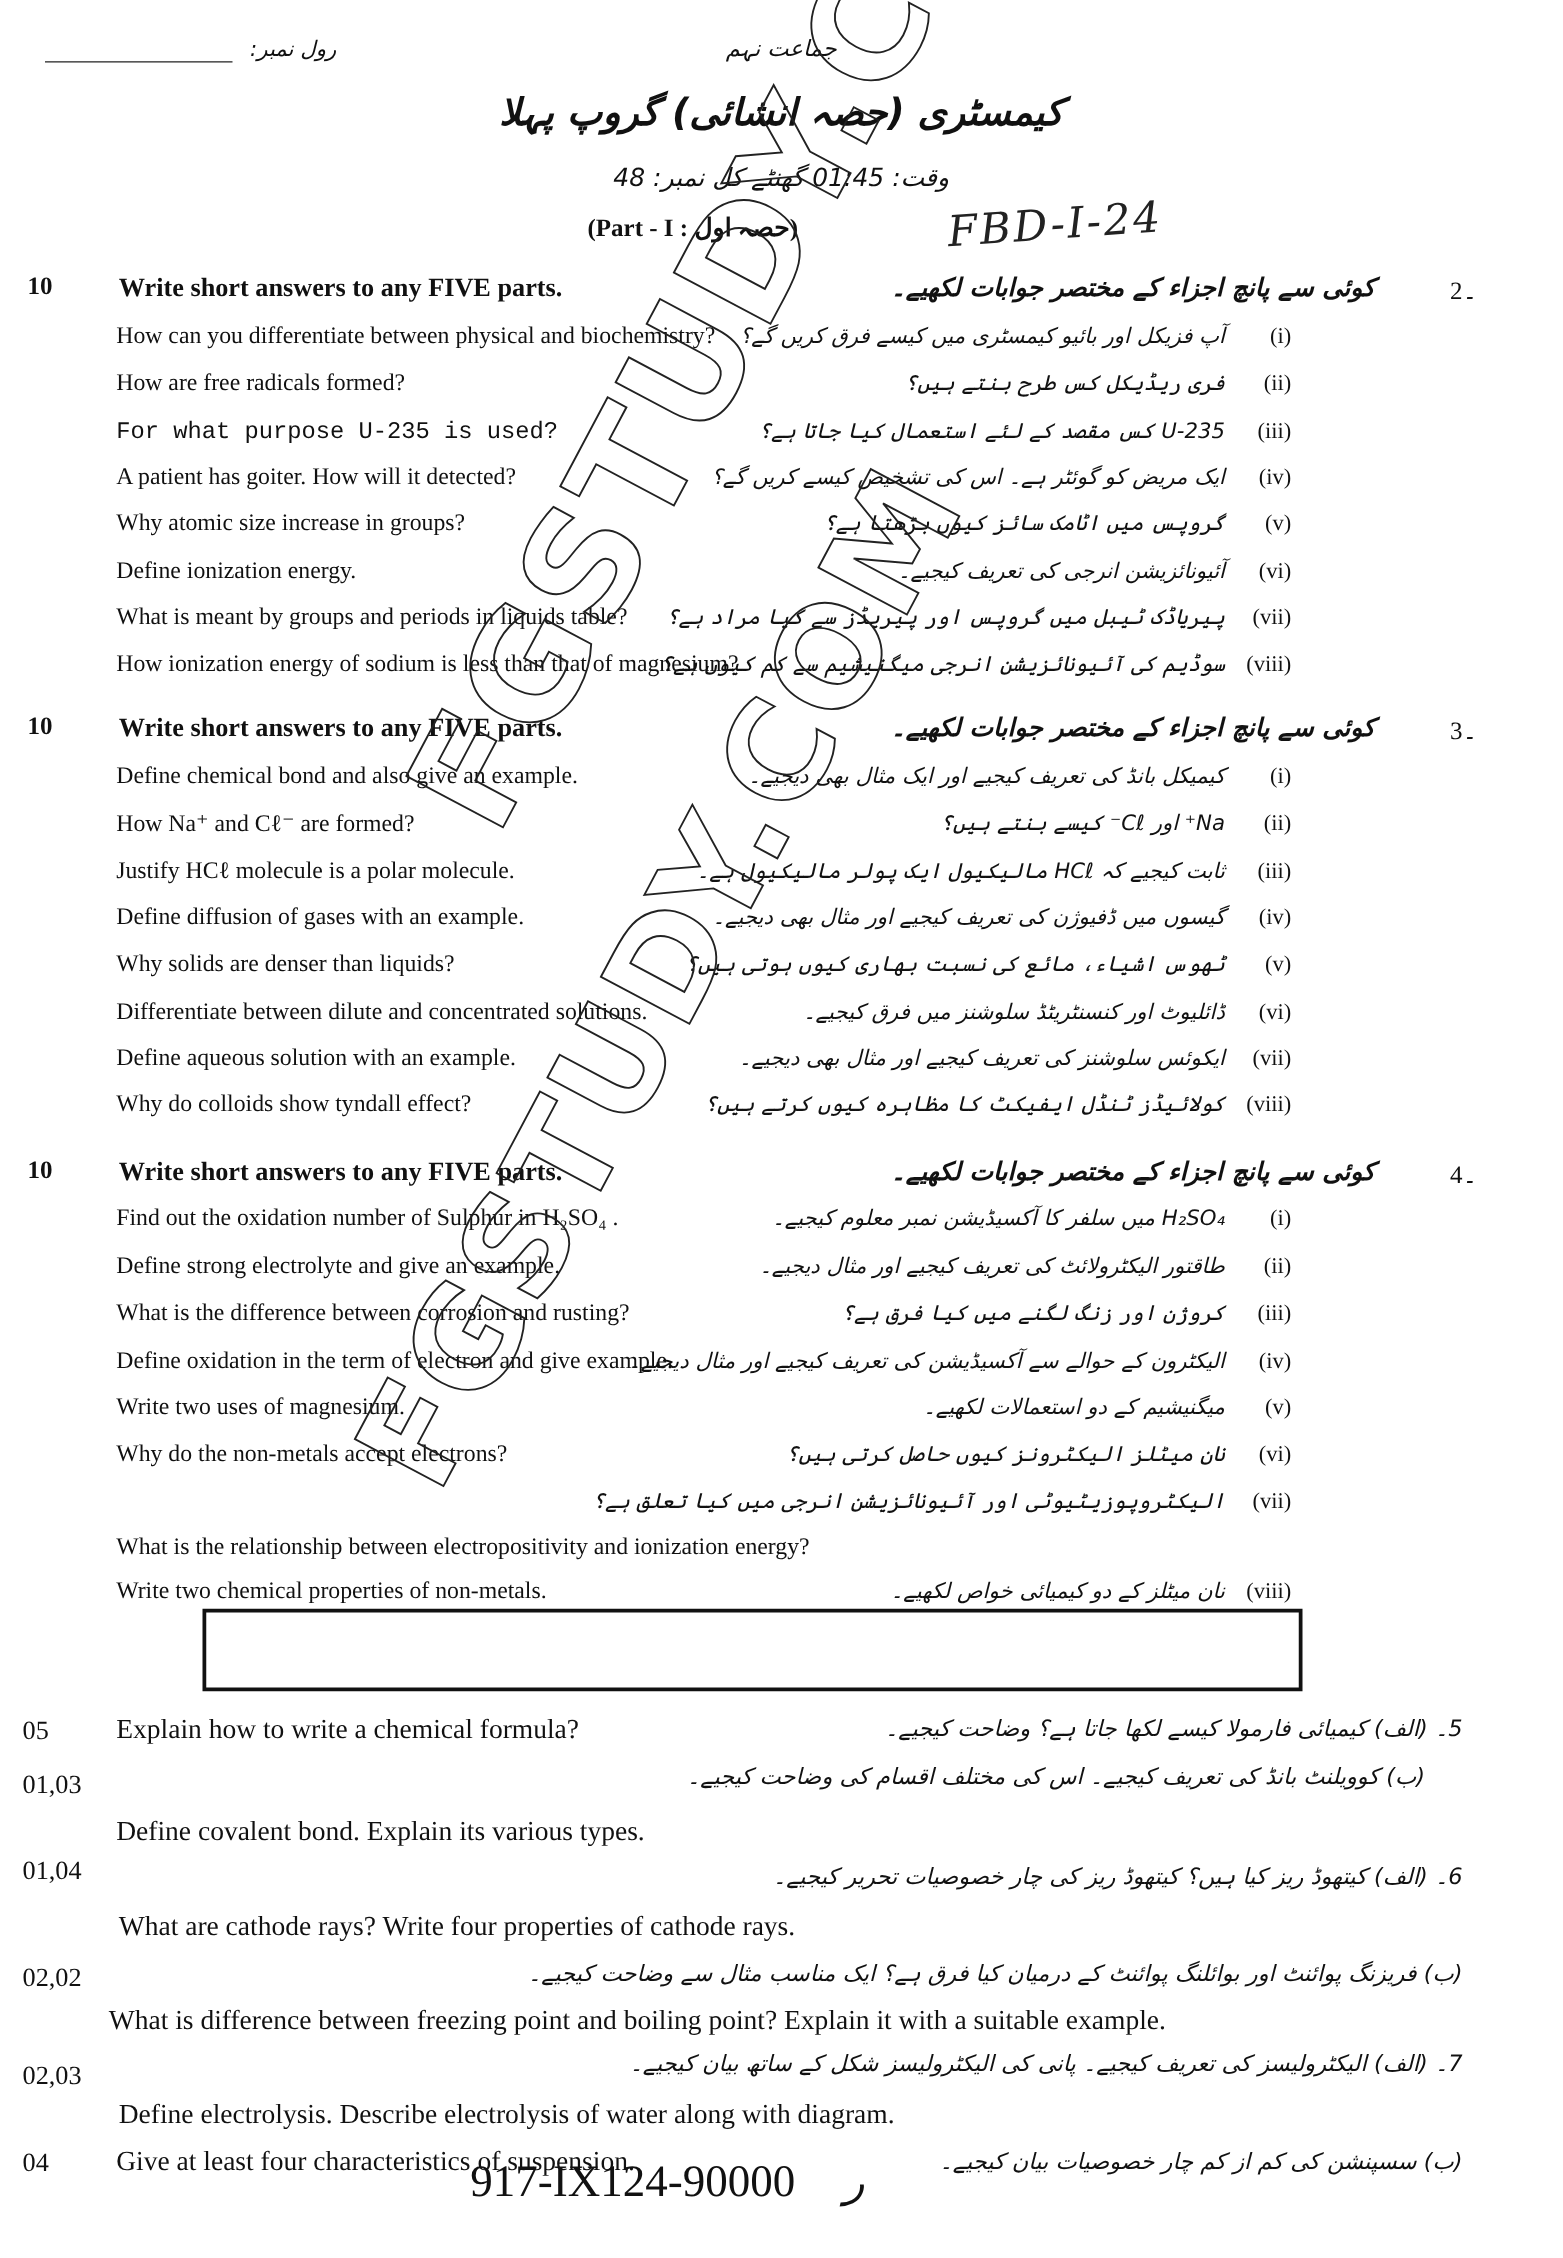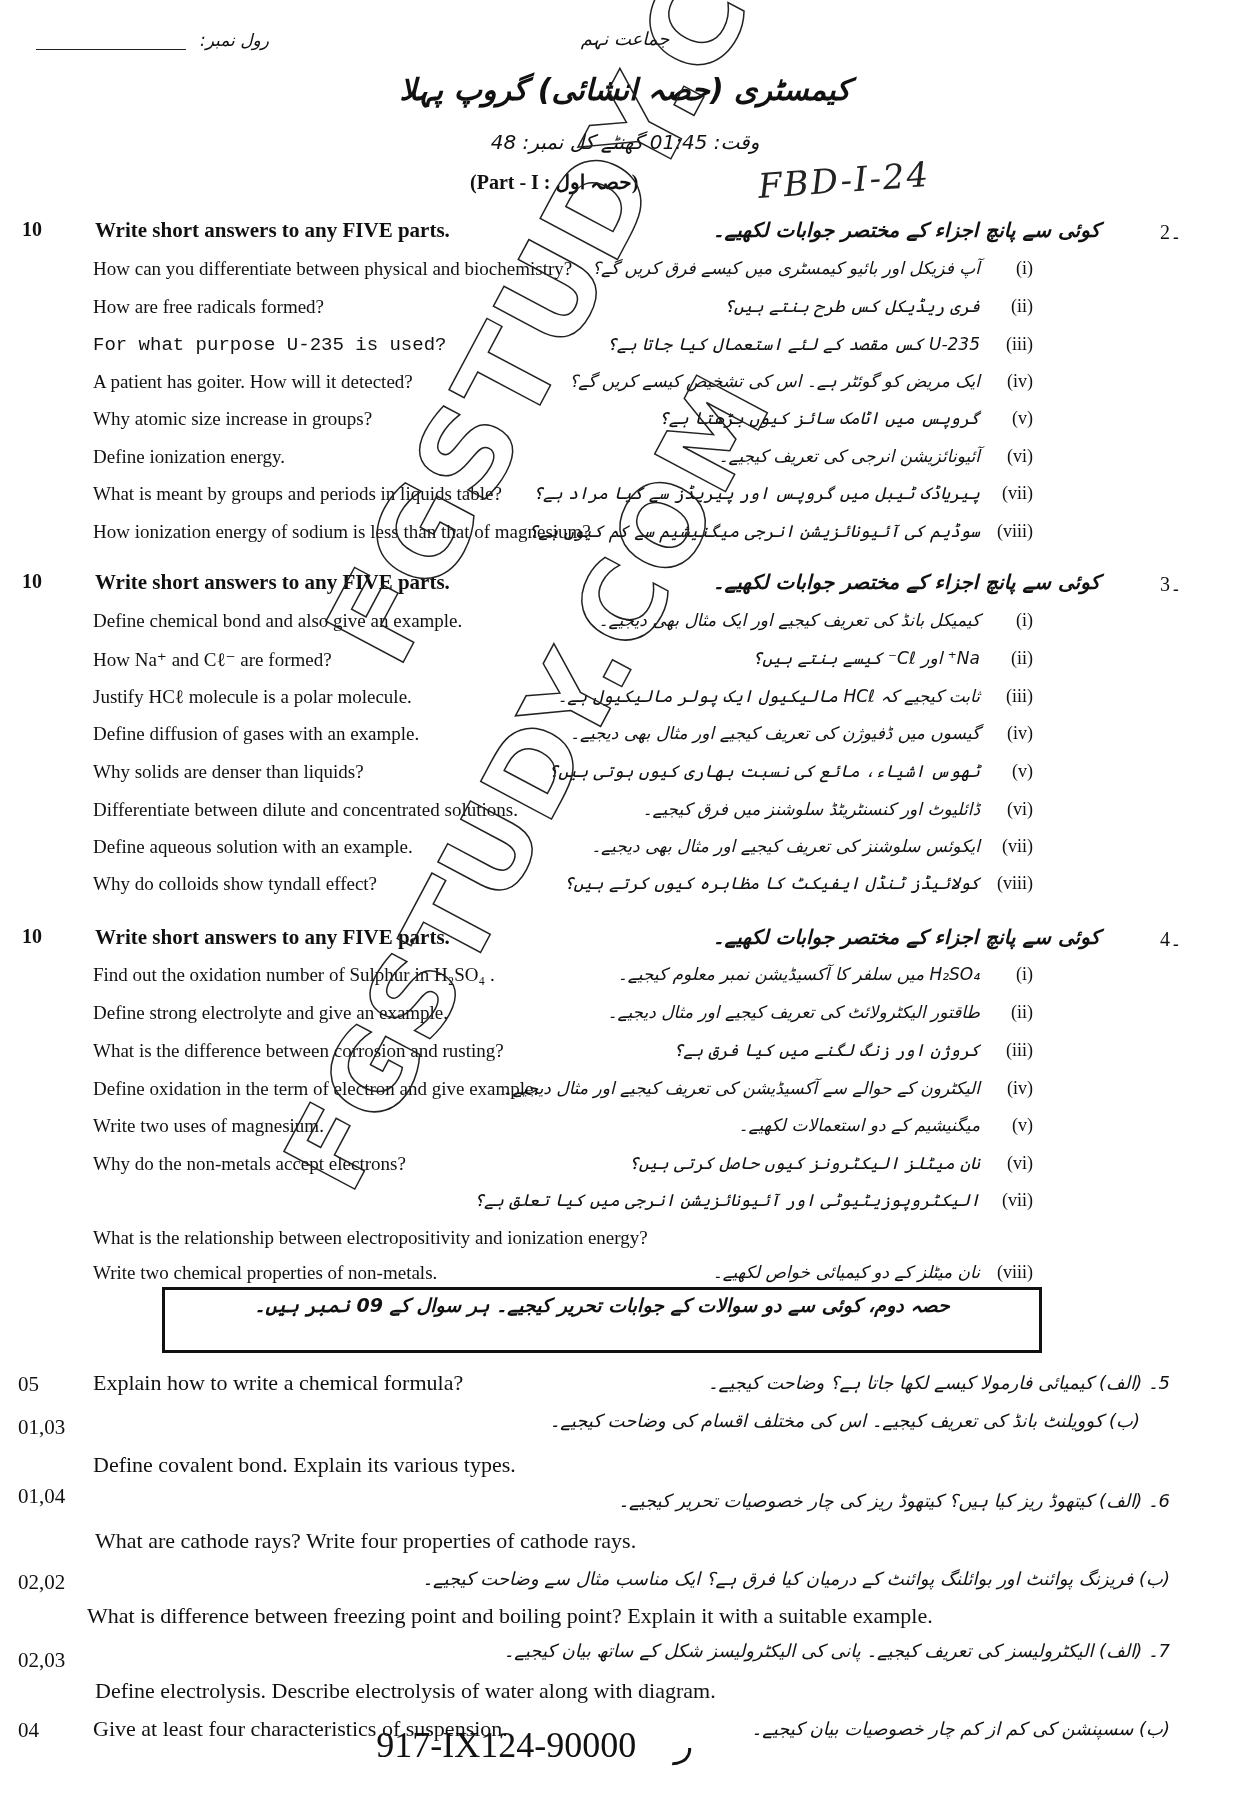--- a/index.html
+++ b/index.html
@@ -160,21 +160,20 @@
   <div class="abs q-num" style="top:1190px;">(vii)</div>
   <div class="abs q-ur urdu" style="top:1190px;margin-left:16px;">الیکٹروپوزیٹیوٹی اور آئیونائزیشن انرجی میں کیا تعلق ہے؟</div>
   <div class="abs q-en" style="top:1227px;">What is the relationship between electropositivity and ionization energy?</div>
 
   <div class="abs q-en" style="top:1262px;">Write two chemical properties of non-metals.</div>
   <div class="abs q-num" style="top:1262px;">(viii)</div>
   <div class="abs q-ur urdu" style="top:1262px;">نان میٹلز کے دو کیمیائی خواص لکھیے۔</div>
 </div>
 
 <div class="abs partii-box">
-  <div class="abs partii-ur">حصہ دوم، کوئی سے دو سوالات کے جوابات تحریر کیجیے۔ ہر سوال کے 09 نمبر ہیں۔</div>
 </div>
 
 <div>
   <div class="abs p2-marks" style="top:1372px;">05</div>
   <div class="abs p2-en" style="left:93px; top:1370px;">Explain how to write a chemical formula?</div>
   <div class="abs p2-ur urdu" style="right:80px; top:1372px;">5۔ (الف) کیمیائی فارمولا کیسے لکھا جاتا ہے؟ وضاحت کیجیے۔</div>
 
   <div class="abs p2-marks" style="top:1415px;">01,03</div>
   <div class="abs p2-ur urdu" style="right:110px; top:1410px;">(ب) کوویلنٹ بانڈ کی تعریف کیجیے۔ اس کی مختلف اقسام کی وضاحت کیجیے۔</div>
   <div class="abs p2-en" style="left:93px; top:1452px;">Define covalent bond. Explain its various types.</div>

